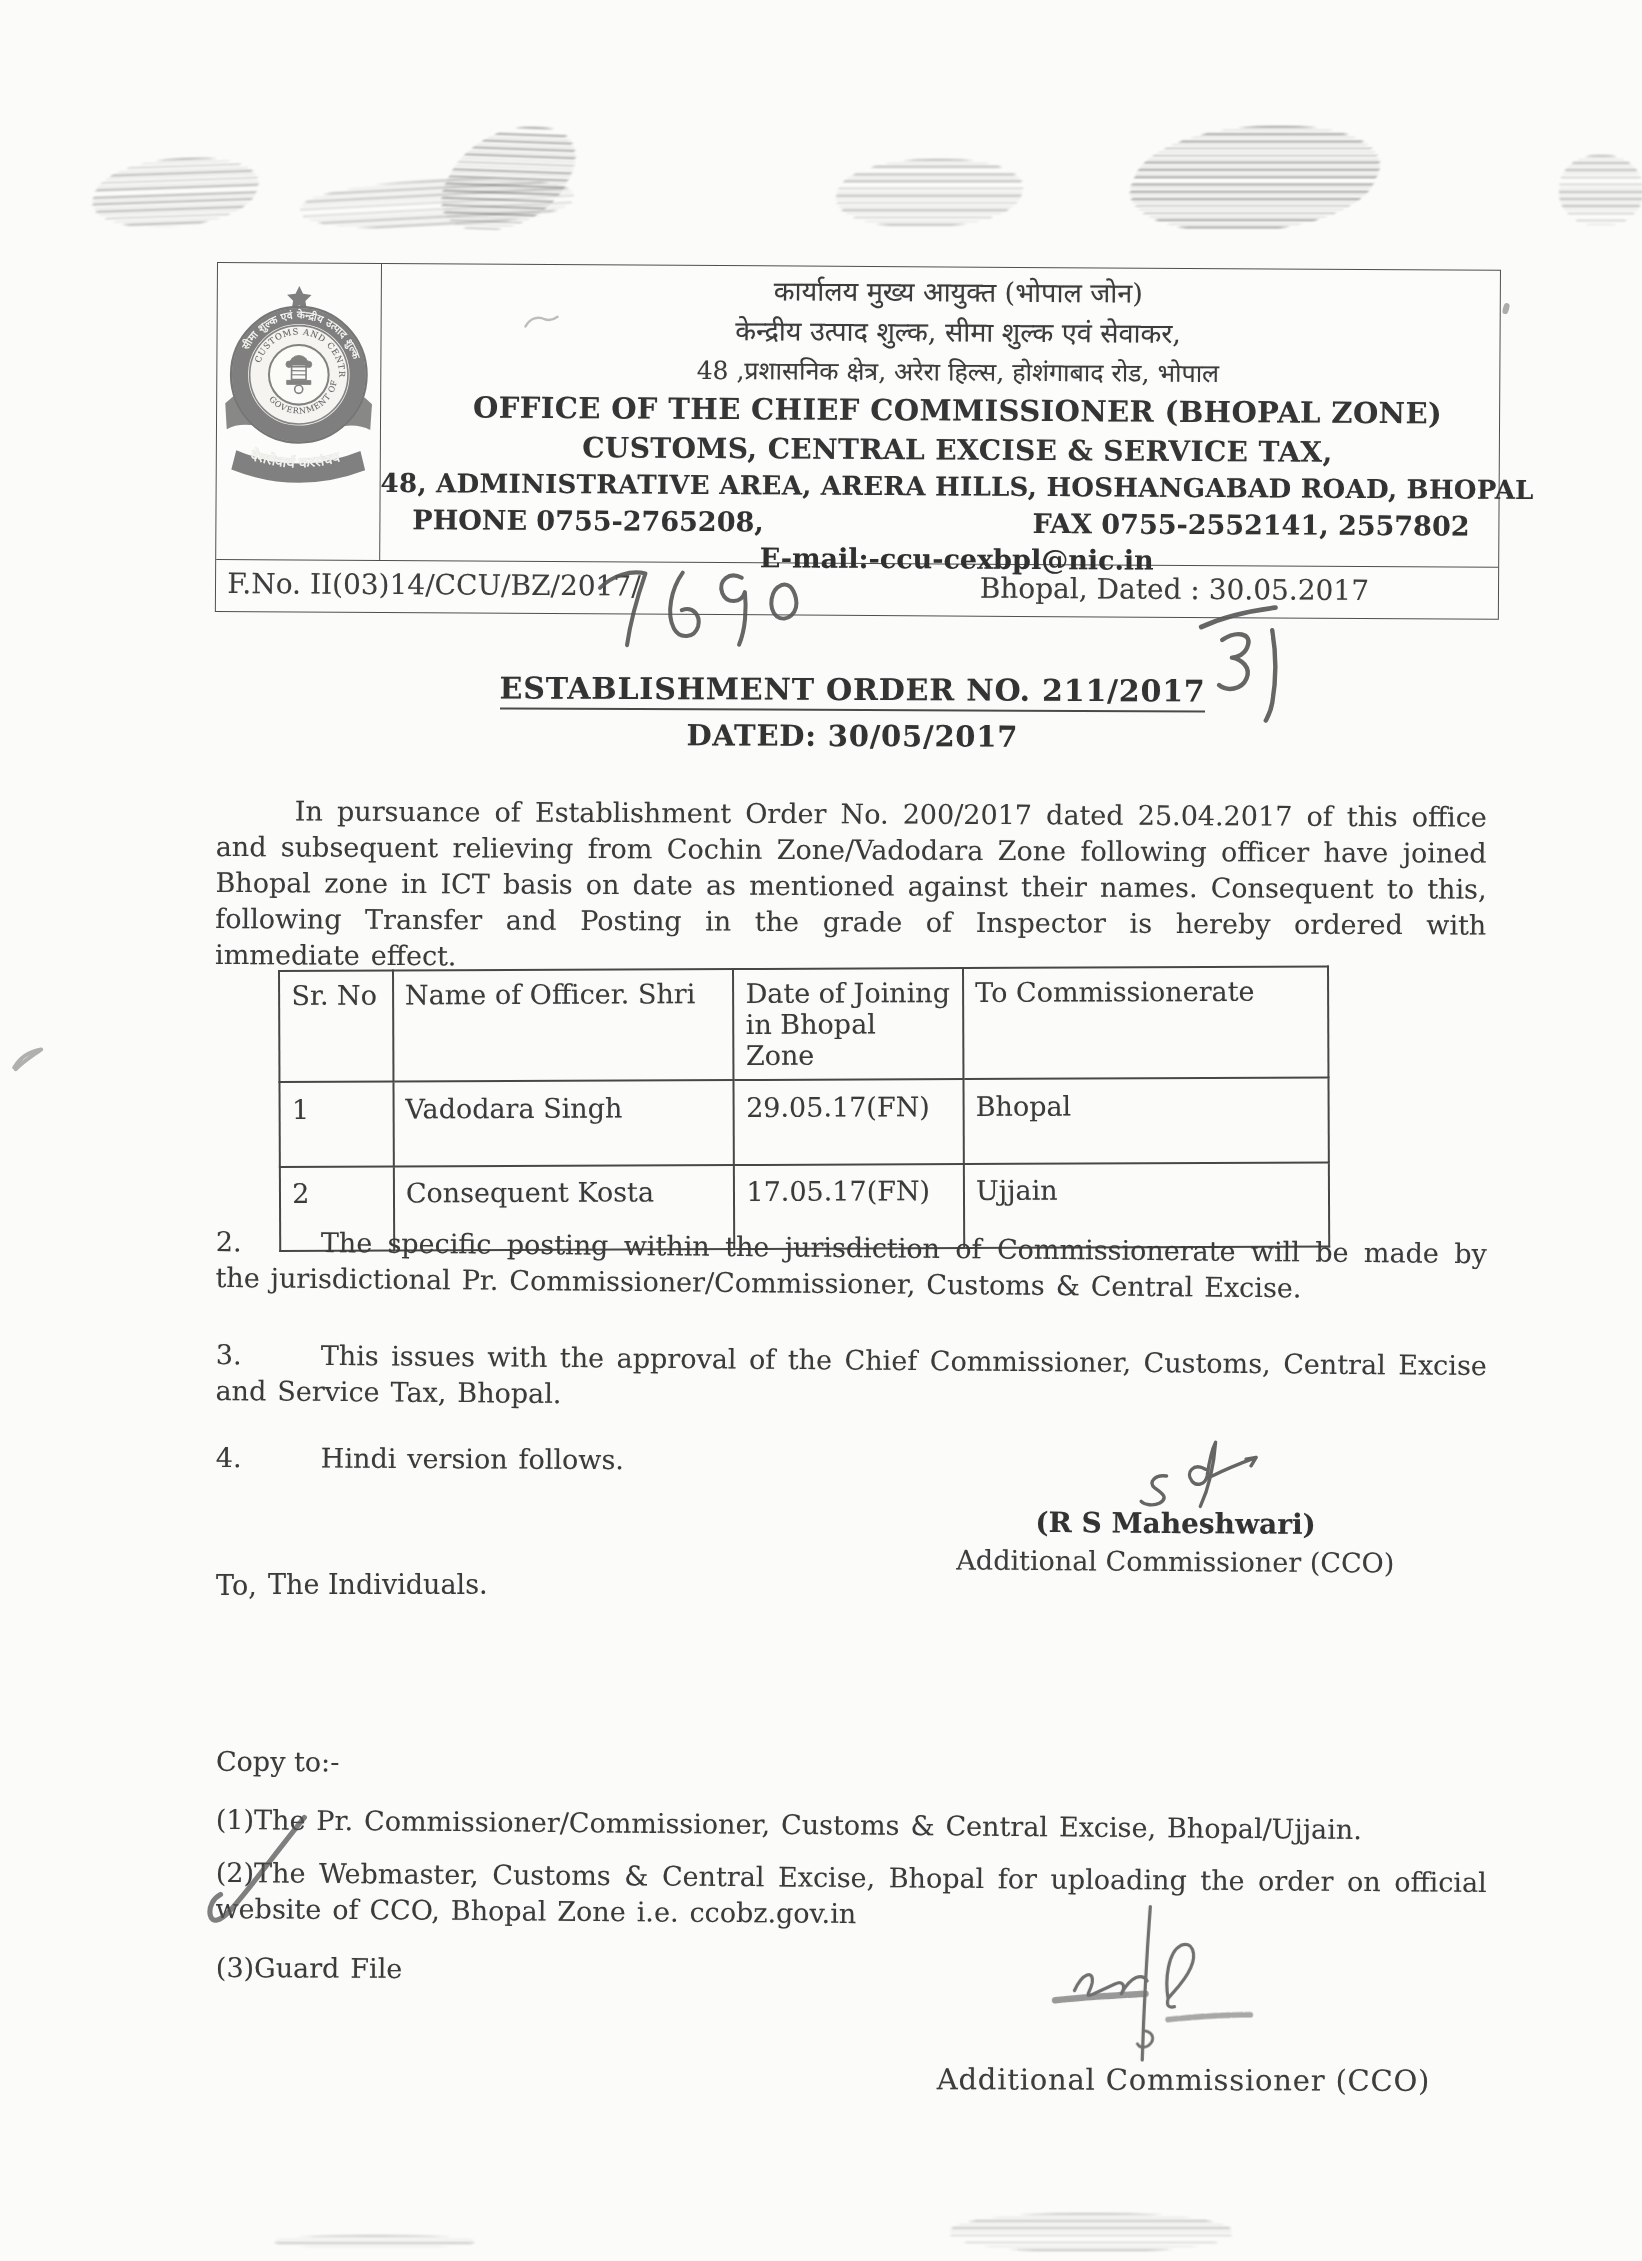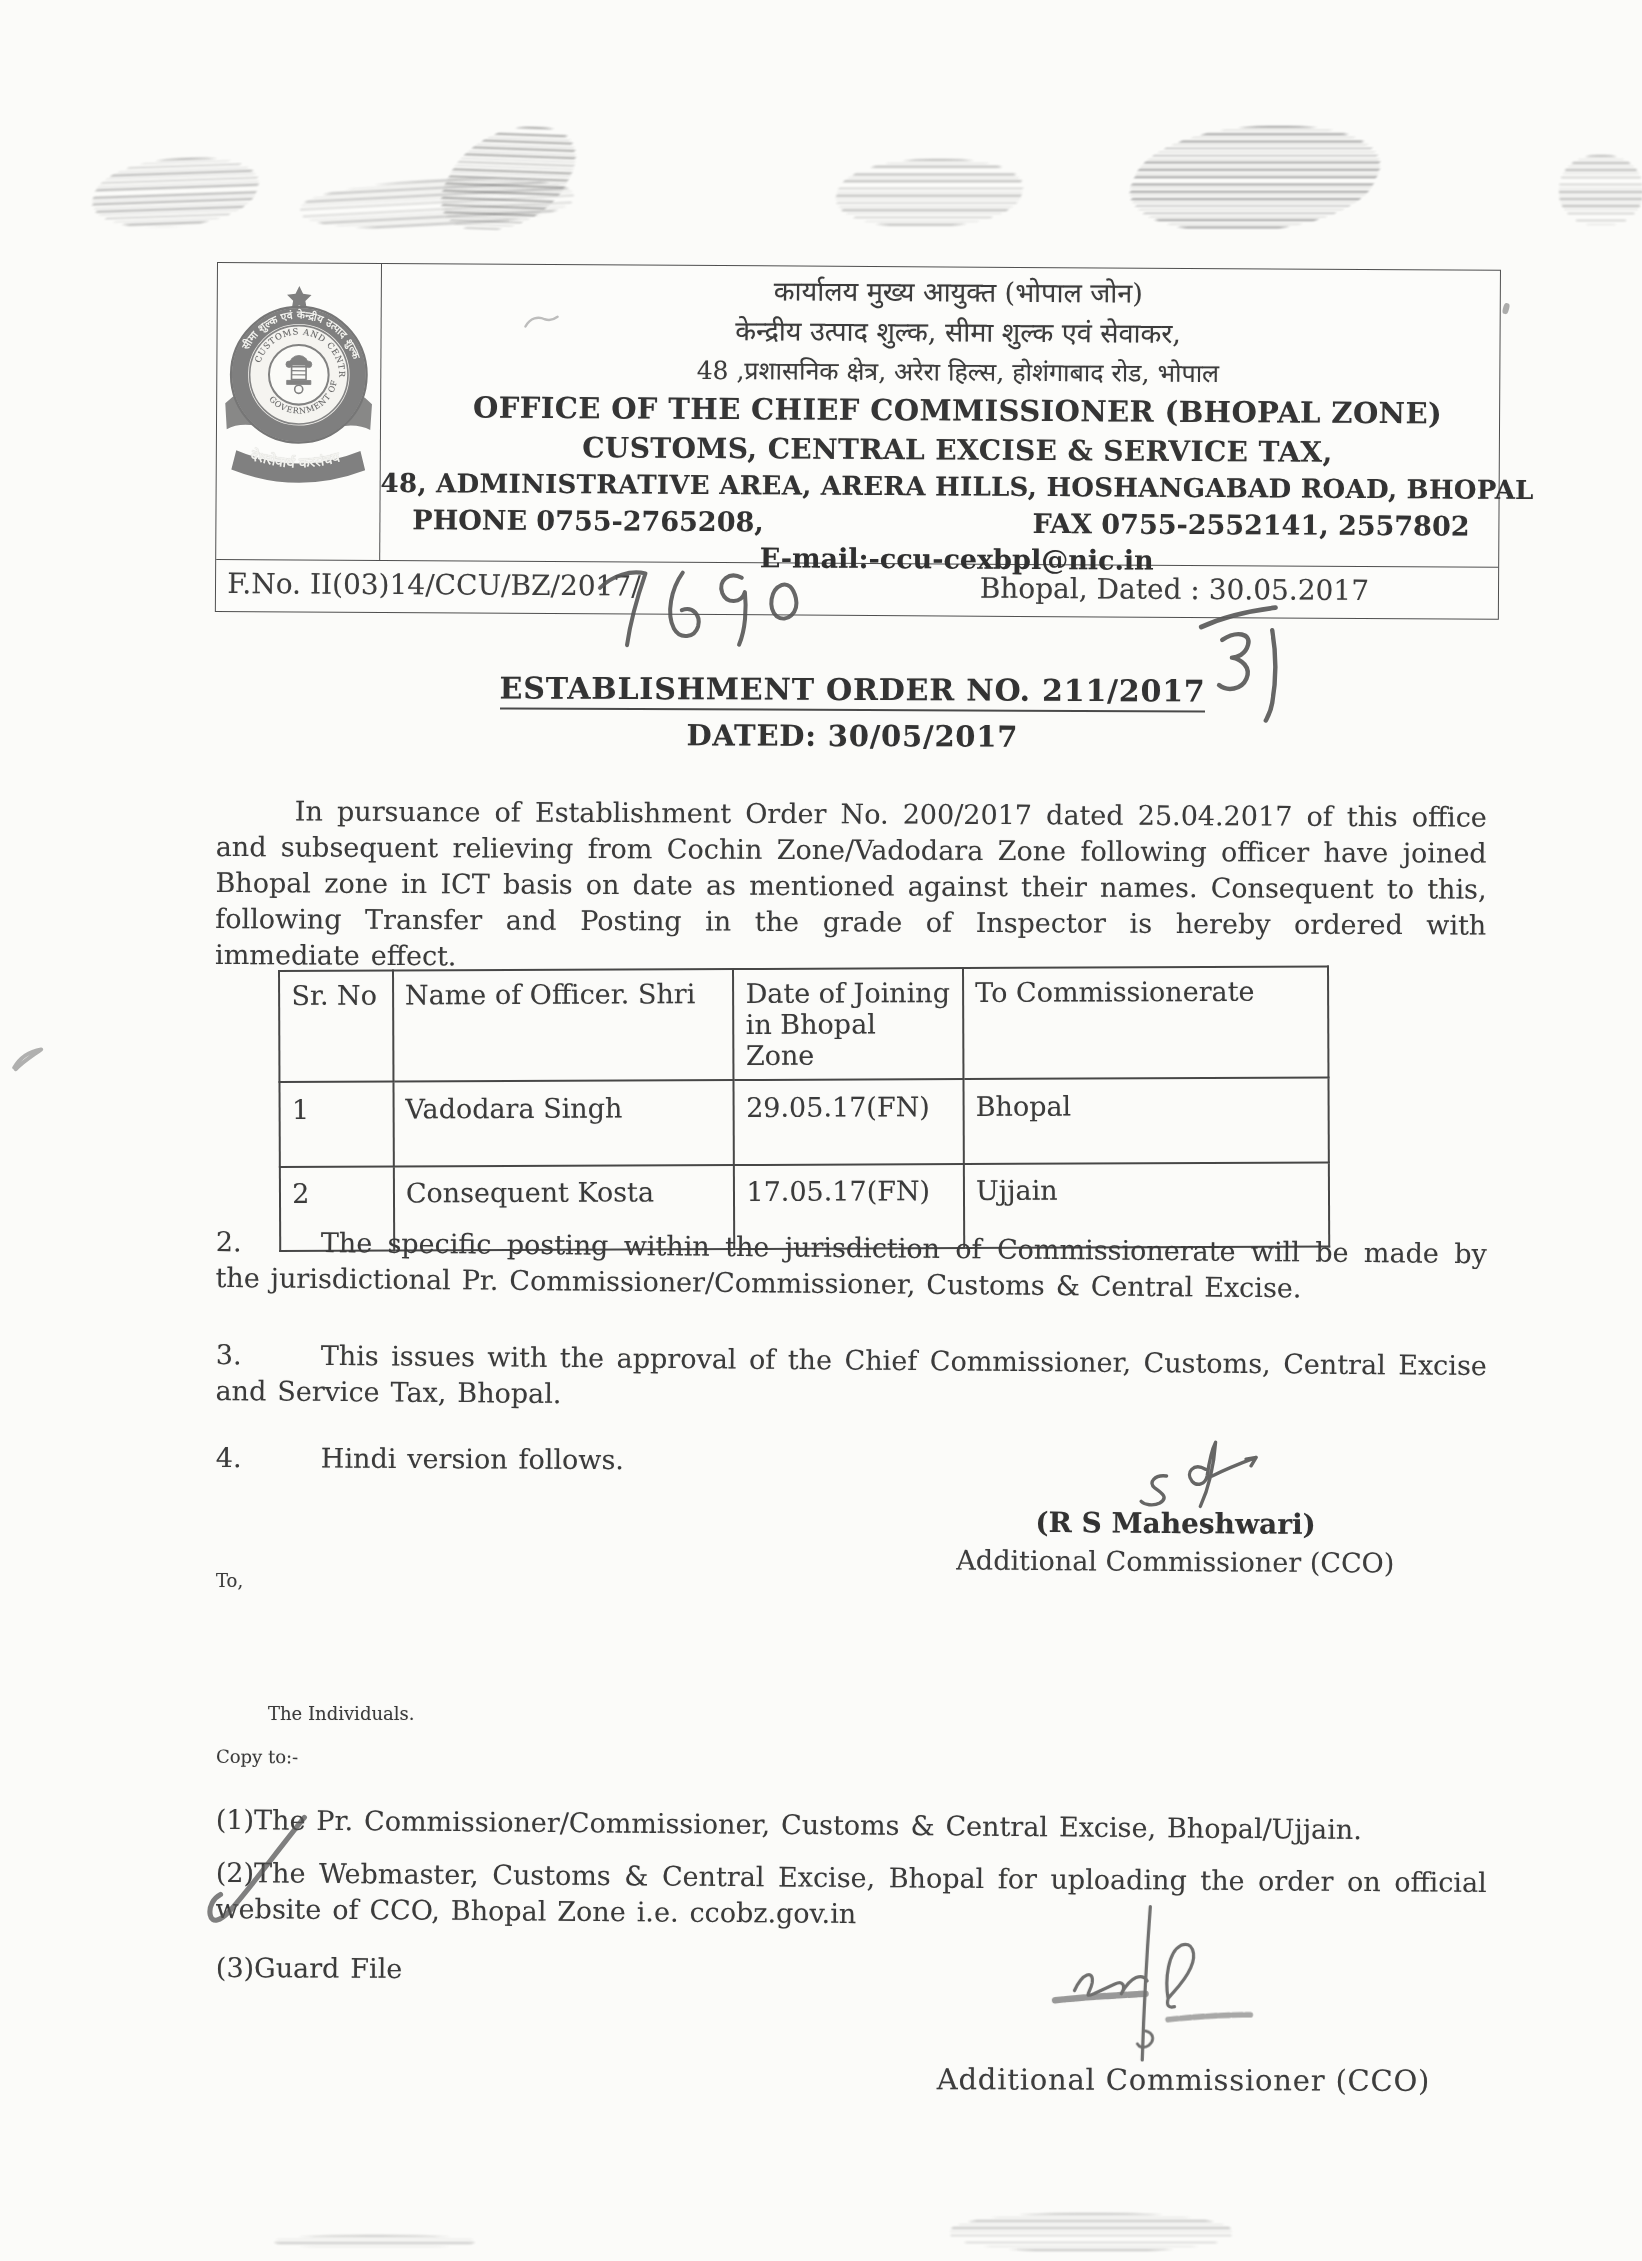--- a/index.html
+++ b/index.html
@@ -65,21 +65,21 @@
   }
   .posting-table th { height:63px; }
   .posting-table td { height:64px; padding-top:10.5px; }
   .col-sr { width:89px; } .col-name { width:316px; } .col-date { width:205px; } .col-comm { width:341px; }
 
   
   .sig-block { position:absolute; left:926px; top:1507px; width:499px; text-align:center;
                transform:rotate(.4deg); }
   .sig-name { font-size:28px; font-weight:bold; color:#333; }
   .sig-desig { font-size:27px; color:#3d3d3d; margin-top:6.4px; }
-  .plain { font-size:18px; color:#3b3b3b; }
+  .plain { font-size:27px; color:#3b3b3b; }
   .footer-desig { position:absolute; left:918px; top:2063px; width:531px; text-align:center;
                   font-size:29px; color:#3d3d3d; letter-spacing:0.8px; transform:rotate(.2deg); }
 
   .pen { stroke:#565656; fill:none; stroke-linecap:round; stroke-linejoin:round; }
   .speck { position:absolute; background:#6b6b6b; border-radius:40%; opacity:.55; }
 </style>
 </head>
 <body>
 
 <div class="page">
@@ -227,21 +227,21 @@
       <path d="M92 52 C108 44 128 36 144 30 L132 32 M144 30 L138 40"></path>
     </g>
   </svg>
 
   <div class="sig-block">
     <div class="sig-name">(R S Maheshwari)</div>
     <div class="sig-desig">Additional Commissioner (CCO)</div>
   </div>
 
   <div class="abs plain" style="left:216px; top:1570px;">To,</div>
-  <div class="abs plain" style="left:268px; top:1703px;">The Individuals.</div>
+  <div class="abs plain" style="left:268px; top:1569px;">The Individuals.</div>
 
   <div class="abs plain" style="left:216px; top:1714px; transform:rotate(.3deg);margin-top:32px;">Copy to:-</div>
   <p class="para" style="top:1802px; text-align:left; transform:rotate(.5deg); transform-origin:left top;">(1)The Pr. Commissioner/Commissioner, Customs &amp; Central Excise, Bhopal/Ujjain.</p>
   <p class="para" style="top:1855px; transform:rotate(.45deg); transform-origin:left top;">(2)The Webmaster, Customs &amp; Central Excise, Bhopal for uploading the order on official website of CCO, Bhopal Zone i.e. ccobz.gov.in</p>
   <p class="para" style="top:1950px; text-align:left; transform:rotate(.3deg); transform-origin:left top;">(3)Guard File</p>
 
   <svg class="abs" style="left:176px; top:1812px;" width="137" height="129" viewBox="0 0 160 150">
     <path class="pen" d="M150 6 C116 48 84 92 62 116 C52 127 42 130 40 120 C38 110 44 100 52 96" stroke="#6e6e6e" stroke-width="6" opacity=".75"></path>
   </svg>
 

